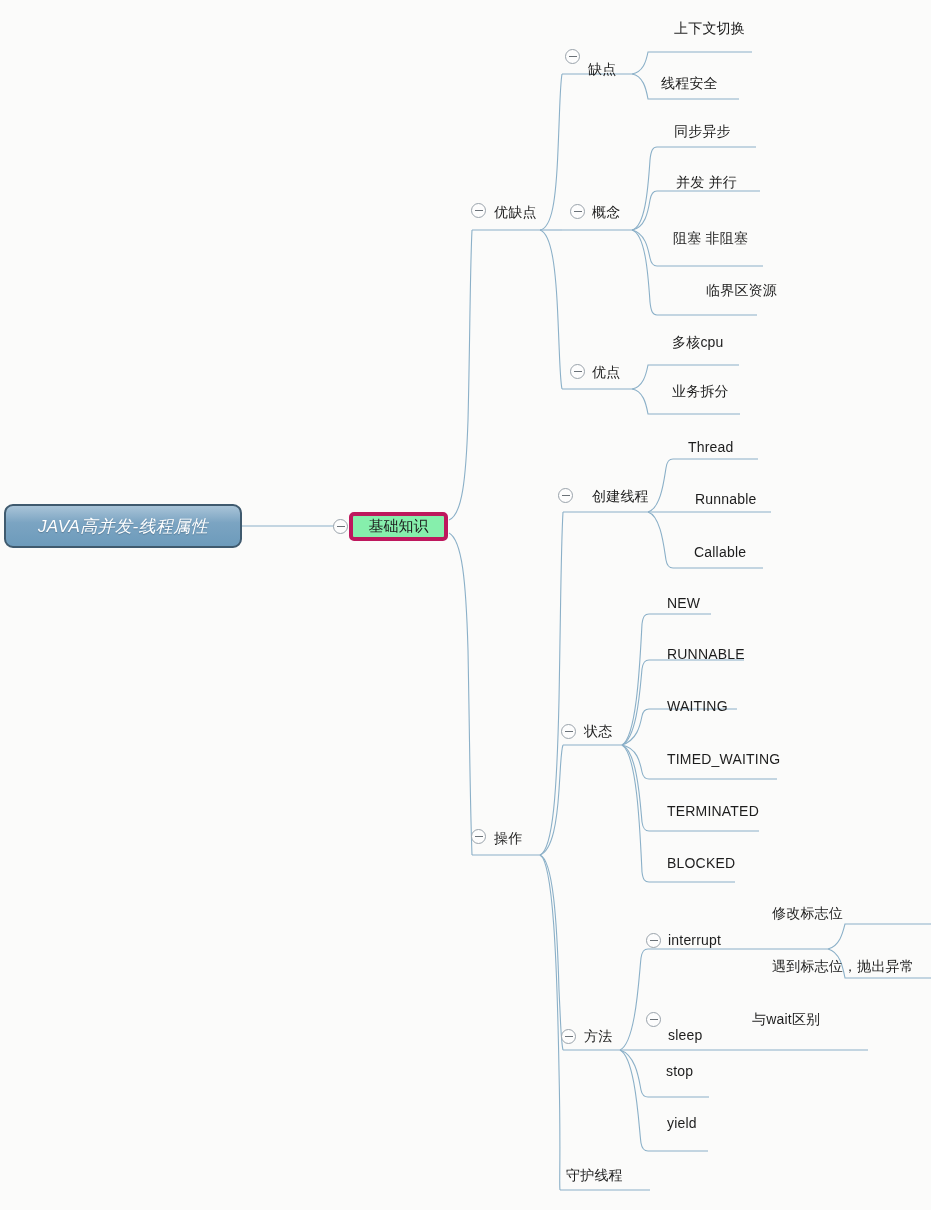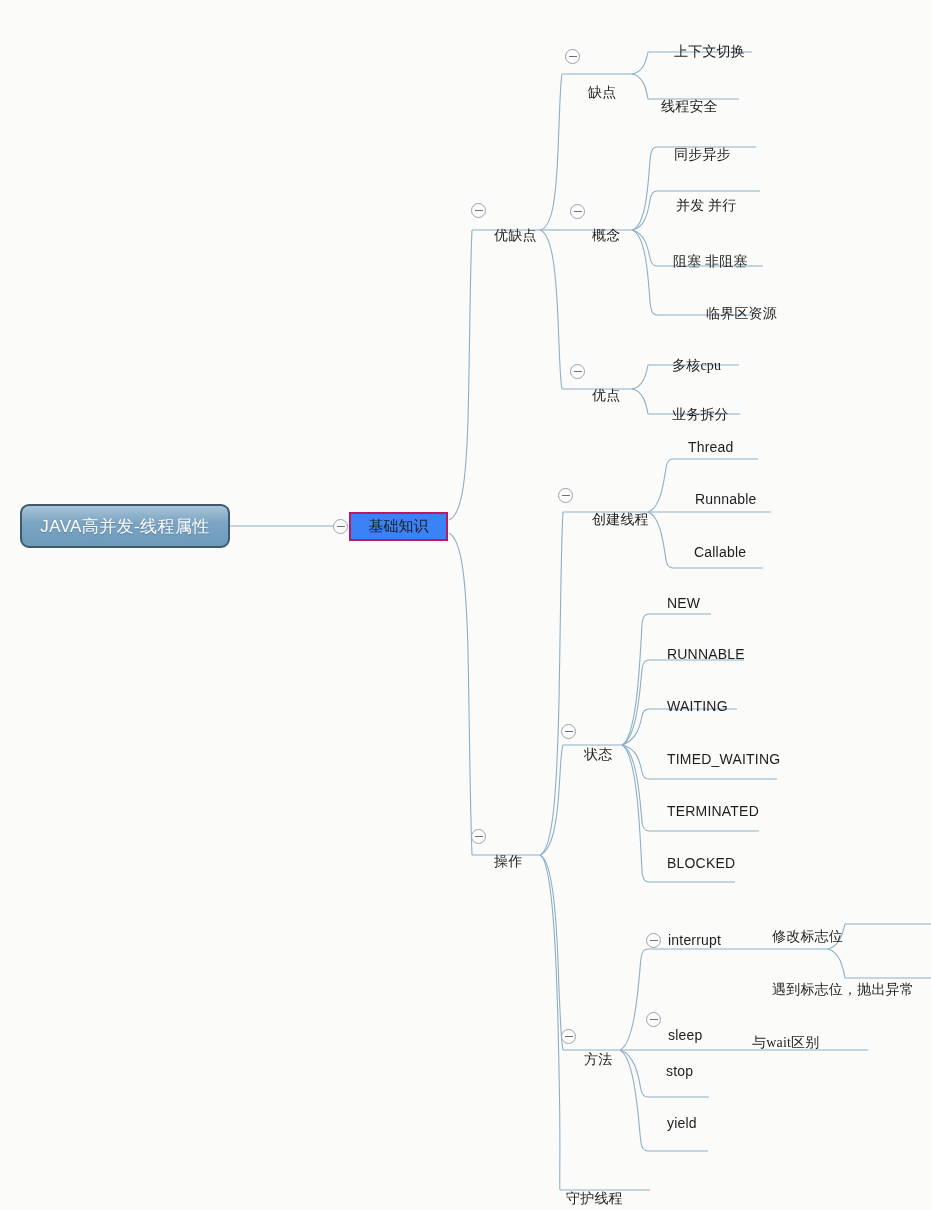--- a/index.html
+++ b/index.html
@@ -23,41 +23,41 @@
     pointer-events: none;
   }
   .node-label {
     position: absolute;
     white-space: nowrap;
     color: #1d1d1d;
     font-size: 14px;
     line-height: 16px;
     letter-spacing: 0.2px;
   }
-  .node-label.cjk { font-family: Liberation Serif, serif; margin-top: 24px; }
+  .node-label.cjk { font-family: Liberation Sans, sans-serif; }
   .root-node {
     position: absolute;
     box-sizing: border-box;
     border-radius: 9px;
     border: 2px solid #3f5a6e;
     background: linear-gradient(180deg, #a9c4d8 0%, #7ba4c2 42%, #6d9bbb 100%);
     color: #ffffff;
     font-size: 17px;
     display: flex;
     align-items: center;
     justify-content: center;
     letter-spacing: 0.4px;
     text-shadow: 0 1px 1px rgba(40,60,80,.35);
   }
   .box-node {
     position: absolute;
     box-sizing: border-box;
-    border-radius: 0;
-    border: 2px solid #be185d;
-    background: #3b82f6;
+    border-radius: 5px;
+    border: 4px solid #be185d;
+    background: #86efac;
     color: #1d1d1d;
     font-size: 15px;
     display: flex;
     align-items: center;
     justify-content: center;
   }
   .collapse-toggle {
     position: absolute;
     width: 15px;
     height: 15px;
@@ -135,21 +135,21 @@
 
       <path d="M738 949 L828 949"></path>
       <path d="M828 949 C 840 946, 843 932, 845 924 L 931 924"></path>
       <path d="M828 949 C 840 952, 843 968, 845 978 L 931 978"></path>
 
       <path d="M560 1190 L650 1190"></path>
 
     </g>
   </svg>
 
-  <div class="root-node" style="left:20px; top:504px; width:210px; height:44px;">JAVA高并发-线程属性</div>
+  <div class="root-node" style="left:4px; top:504px; width:238px; height:44px;font-style:italic;">JAVA高并发-线程属性</div>
 
   <div class="collapse-toggle" style="left:333px; top:519px;"></div>
   <div class="box-node cjk" style="left:349px; top:512px; width:99px; height:29px;">基础知识</div>
 
   <div class="collapse-toggle" style="left:471px; top:203px;"></div>
   <div class="node-label cjk" style="left:494px; top:204px;">优缺点</div>
 
   <div class="collapse-toggle" style="left:565px; top:49px;"></div>
   <div class="node-label cjk" style="left:588px; top:61px;">缺点</div>
   <div class="node-label cjk" style="left:674px; top:20px;">上下文切换</div>

